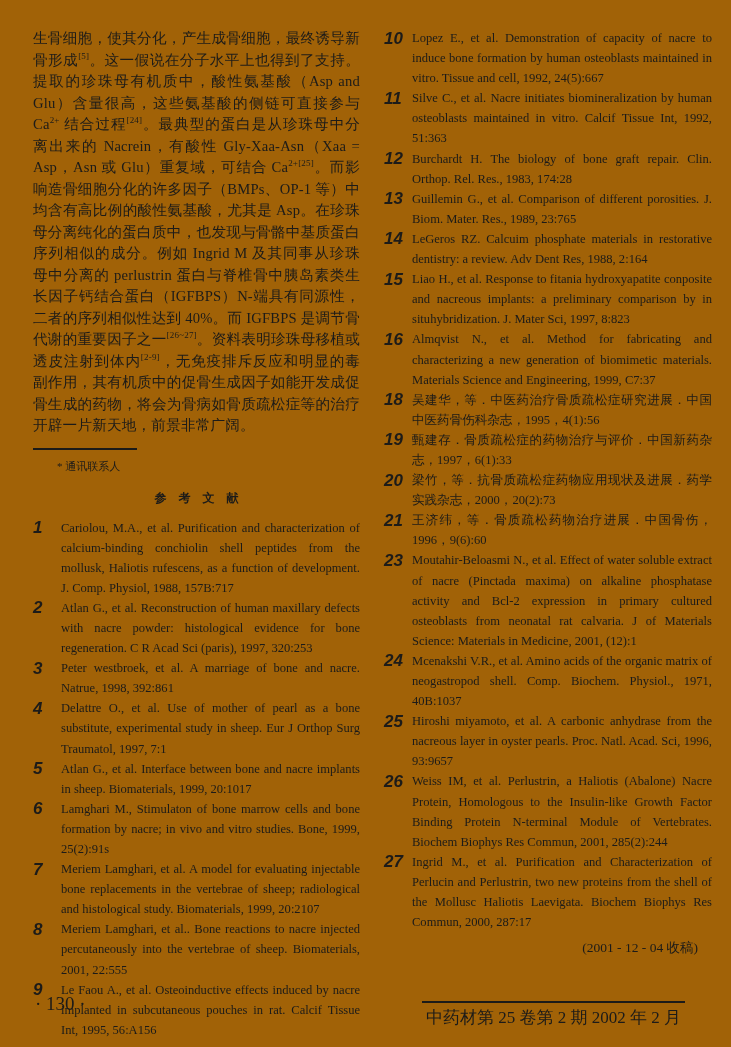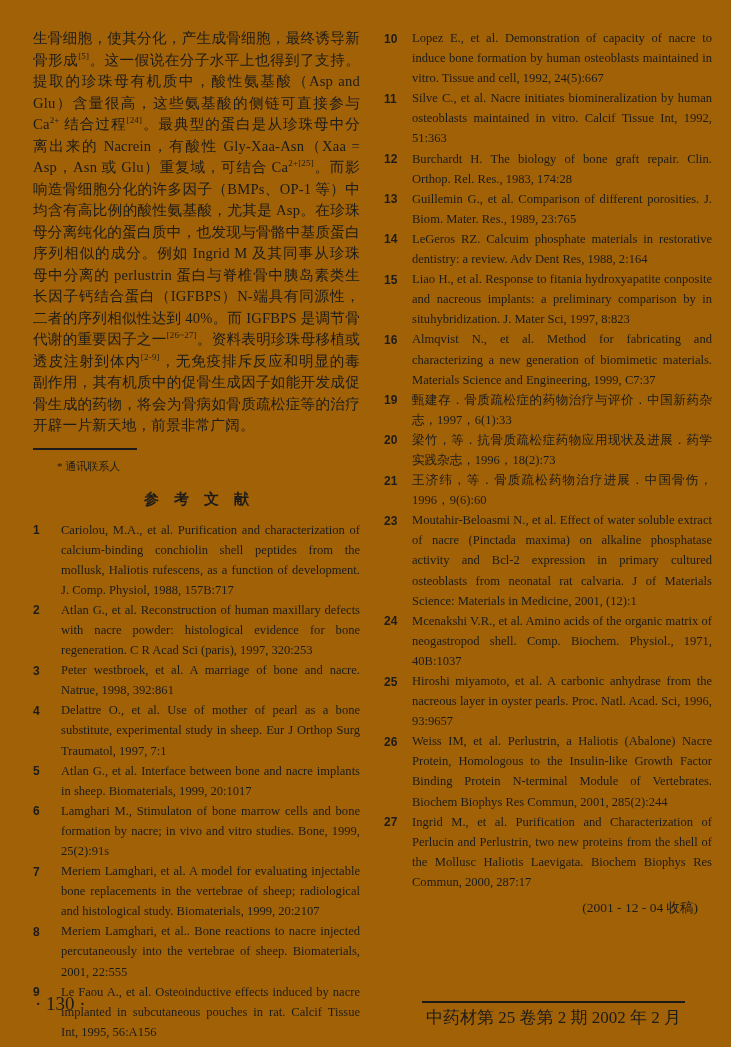--- a/index.html
+++ b/index.html
@@ -42,41 +42,42 @@
     border-top: 2px solid #1c1b19;
     margin: 11px 0 0 0;
   }
   .footnote {
     margin: 9px 0 0 24px;
     font-size: 11px;
   }
   .ref-header {
     margin: 16px 0 11px 0;
     text-align: center;
-    font-size: 15px;
+    font-size: 12px;
     font-weight: bold;
   }
   .ref-list {
     list-style: none;
     margin: 0;
     padding: 0;
     font-size: 12.55px;
     line-height: 20.1px;
   }
   .ref-item {
     position: relative;
     padding-left: 28px;
     text-align: justify;
   }
   .ref-num {
     position: absolute;
     left: 0; top: 0.5px;
     font-family: "Liberation Sans", "DejaVu Sans", sans-serif;
     font-weight: bold;
-    font-size: 12px;
+    font-size: 17px;
+    font-style: italic;
   }
   .received {
     margin: 7px 14px 0 0;
     text-align: right;
     font-size: 13.5px;
   }
   .page-num {
     position: absolute;
     left: 35px; top: 993px;
     font-size: 19px;
@@ -184,29 +185,33 @@
           <span class="ref-num">15</span>
           <span class="ref-text">Liao H., et al. Response to fitania hydroxyapatite conposite and nacreous implants: a preliminary comparison by in situhybridization. J. Mater Sci, 1997, 8:823</span>
         </li>
 
         <li class="ref-item">
           <span class="ref-num">16</span>
           <span class="ref-text">Almqvist N., et al. Method for fabricating and characterizing a new generation of biomimetic materials. Materials Science and Engineering, 1999, C7:37</span>
         </li>
 
 
+        <li class="ref-item">
+          <span class="ref-num">18</span>
+          <span class="ref-text">吴建华，等．中医药治疗骨质疏松症研究进展．中国中医药骨伤科杂志，1995，4(1):56</span>
+        </li>
 
         <li class="ref-item">
           <span class="ref-num">19</span>
           <span class="ref-text">甄建存．骨质疏松症的药物治疗与评价．中国新药杂志，1997，6(1):33</span>
         </li>
 
         <li class="ref-item">
           <span class="ref-num">20</span>
-          <span class="ref-text">梁竹，等．抗骨质疏松症药物应用现状及进展．药学实践杂志，1996，18(2):73</span>
+          <span class="ref-text">梁竹，等．抗骨质疏松症药物应用现状及进展．药学实践杂志，2000，20(2):73</span>
         </li>
 
         <li class="ref-item">
           <span class="ref-num">21</span>
           <span class="ref-text">王济纬，等．骨质疏松药物治疗进展．中国骨伤，1996，9(6):60</span>
         </li>
 
 
         <li class="ref-item">
           <span class="ref-num">23</span>

